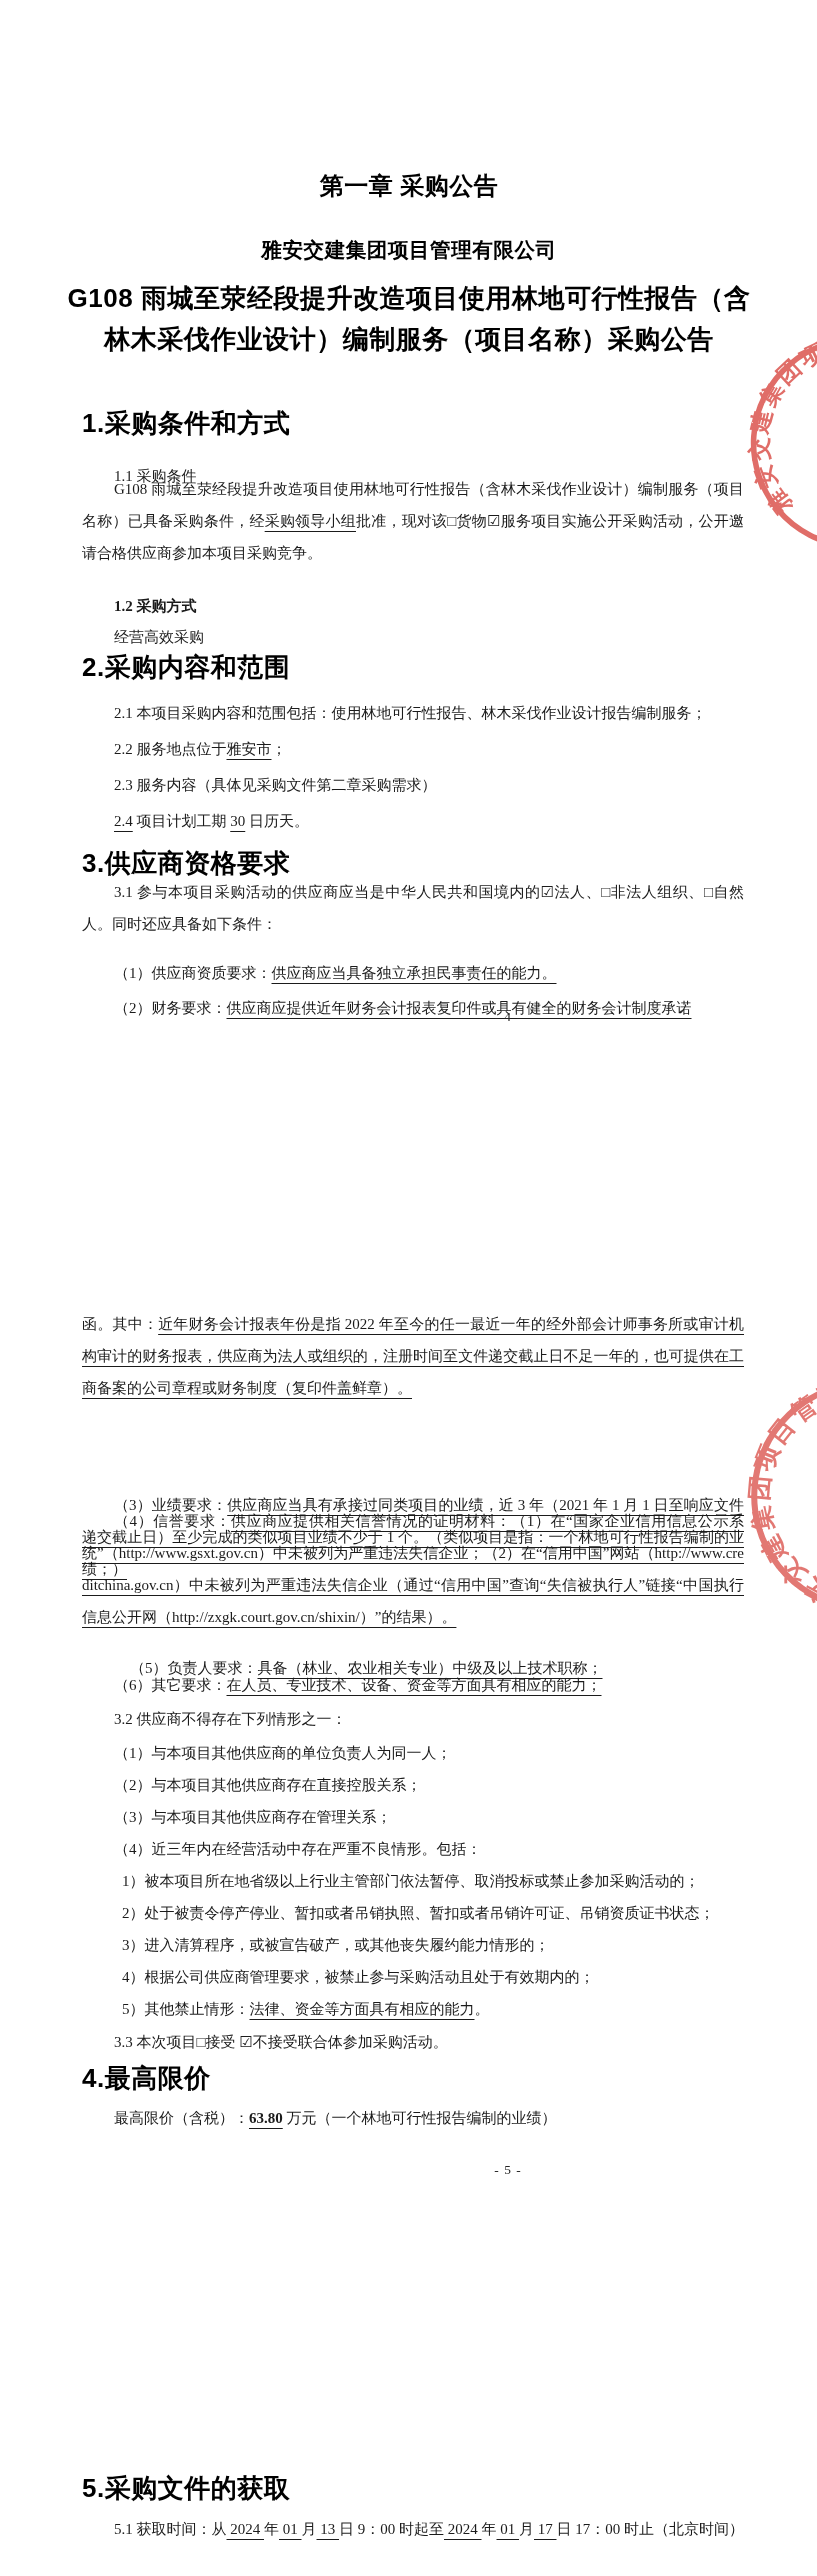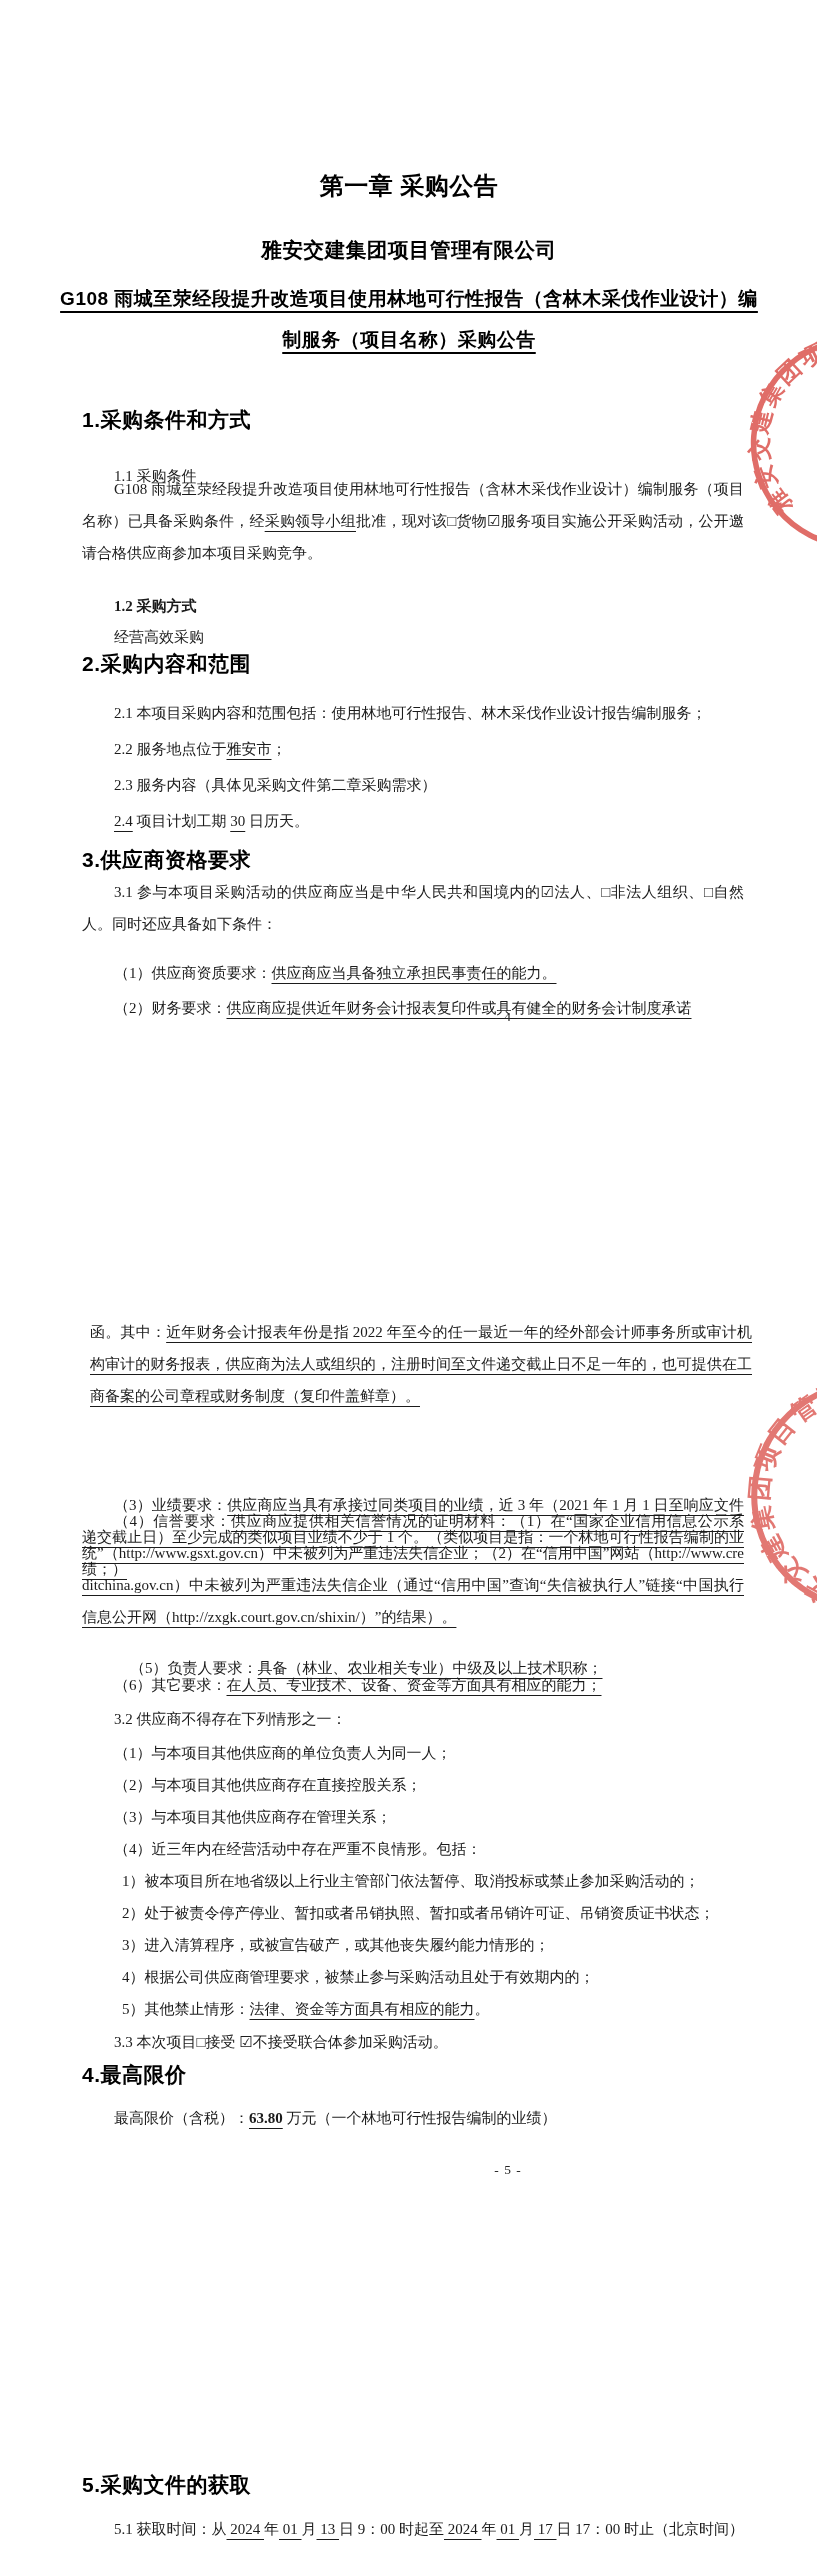--- a/index.html
+++ b/index.html
@@ -10,24 +10,24 @@
   }
   .abs { position:absolute; }
   .center { text-align:center; }
   .heading {
     font-family:"Liberation Sans","DejaVu Sans",sans-serif;
     font-weight:700; color:#000; letter-spacing:0.5px;
   }
   .chapter { font-size:24px; }
   .company { font-size:20.6px; }
   .doc-title {
-    font-size:19px; line-height:41px;
-    text-decoration:underline; text-decoration-thickness:1.5px; text-underline-offset:6.2px;
+    font-size:26px; line-height:41px;
+    text-decoration-thickness:1.5px; text-underline-offset:6.2px;
   }
-  .h1 { font-size:21px; }
+  .h1 { font-size:26px; }
   .body-text {
     font-size:15px; line-height:32px; text-align:justify; text-justify:inter-character;
     color:#1b1b1b;
   }
   .ind { text-indent:32px; }
   .ind2 { text-indent:40px; }
   .u {
     text-decoration:underline; text-decoration-thickness:1px; text-underline-offset:4.6px;
   }
   .bold-u { font-weight:700; }
@@ -81,21 +81,21 @@
   <p class="abs body-text ind" style="top:957px; left:82px; width:662px; margin:0;">
     <span>（1）供应商资质要求：</span><span class="u">供应商应当具备独立承担民事责任的能力。</span>
   </p>
 
   <p class="abs body-text ind" style="top:992px; left:82px; width:662px; margin:0;">
     <span>（2）财务要求：</span><span class="u">供应商应提供近年财务会计报表复印件或具有健全的财务会计制度承诺</span>
   </p>
 
   <div class="abs center footer-num" style="top:1009px; left:464px; width:88px;">- 4 -</div>
 
-  <p class="abs body-text" style="top:1308px; left:82px; width:662px; margin:8px;">
+  <p class="abs body-text" style="top:1308px; left:82px; width:662px; margin:0;">
     <span>函。其中：</span><span class="u">近年财务会计报表年份是指 2022 年至今的任一最近一年的经外部会计师事务所或审计机构审计的财务报表，供应商为法人或组织的，注册时间至文件递交截止日不足一年的，也可提供在工商备案的公司章程或财务制度（复印件盖鲜章）。</span>
   </p>
 
   <p class="abs body-text ind" style="top:1489px; left:82px; width:662px; margin:0;font-family:Liberation Serif, serif;">
     <span>（3）业绩要求：</span><span class="u">供应商应当具有承接过同类项目的业绩，近 3 年（2021 年 1 月 1 日至响应文件递交截止日）至少完成的类似项目业绩不少于 1 个。（类似项目是指：一个林地可行性报告编制的业绩；）</span>
   </p>
 
   <p class="abs body-text ind brk" style="top:1505px; left:82px; width:662px; margin:0;">
     <span>（4）信誉要求：</span><span class="u">供应商应提供相关信誉情况的证明材料：（1）在“国家企业信用信息公示系统”（http://www.gsxt.gov.cn）中未被列为严重违法失信企业；（2）在“信用中国”网站（http://www.creditchina.gov.cn）中未被列为严重违法失信企业（通过“信用中国”查询“失信被执行人”链接“中国执行信息公开网（http://zxgk.court.gov.cn/shixin/）”的结果）。</span>
   </p>

